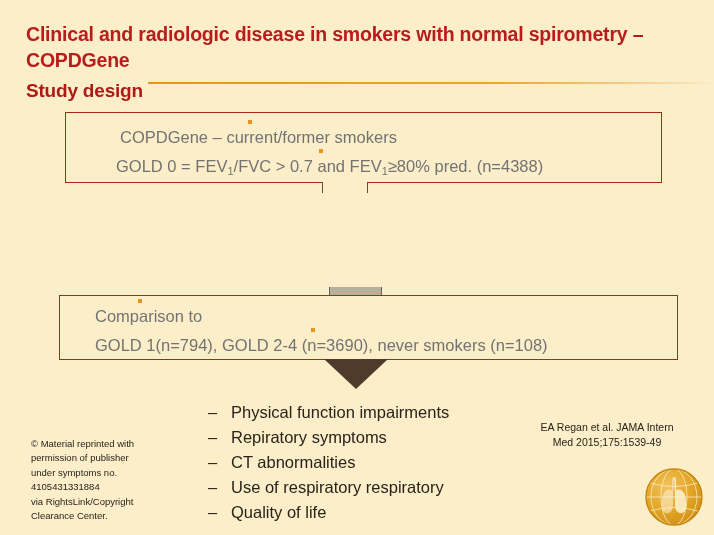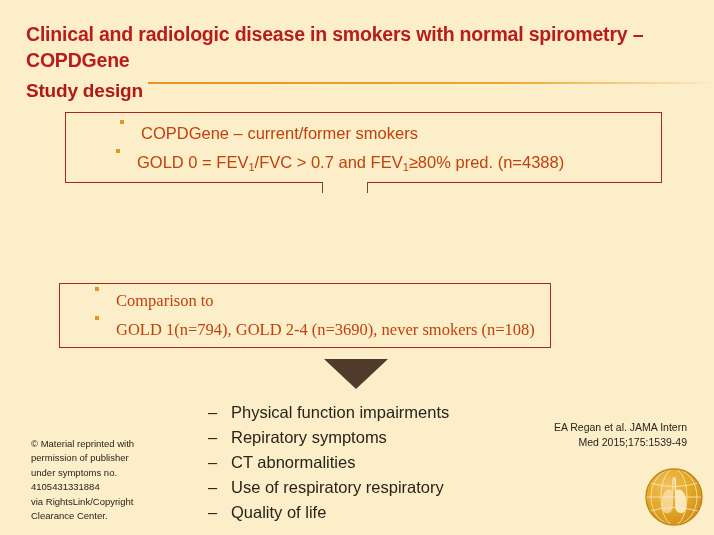--- a/index.html
+++ b/index.html
@@ -54,29 +54,30 @@
 
   
   .box {
     position: absolute;
     box-sizing: border-box;
     background: #fbeec9;
     border: 1.6px solid #a8281b;
   }
   .box.b1 { left: 65px;  top: 112px; width: 597px; height: 71px; }
   .box.b2 { left: 262px; top: 191px; width: 206px; height: 97px; }
-  .box.b3 { left: 59px;  top: 283px; width: 492px; height: 65px; font-family: Liberation Serif, serif; }
+  .box.b3 { left: 59px;  top: 295px; width: 619px; height: 65px; }
 
   .bul {
     position: absolute;
     display: flex;
-    align-items: flex-start;
+    align-items: center;
     font-size: 16.5px;
-    color: #c2410c;
+    color: #737373;
     white-space: nowrap;
+    flex-direction: column;
   }
   .bul .dot {
     width: 4px; height: 4px;
     background: #e8941f;
     display: inline-block;
     flex: 0 0 auto;
     margin-right: 17px;
     position: relative;
     top: -4px;
   }
@@ -134,21 +135,21 @@
   .outcomes .dash { width: 23px; flex: 0 0 auto; }
 
   
   .citation {
     position: absolute;
     left: 527px;
     top: 420px;
     width: 160px;
     font-size: 10.5px;
     color: #2a231c;
-    text-align: right;
+    text-align: center;
     line-height: 1.42;
   }
 
   
   .copyright {
     position: absolute;
     left: 31px;
     top: 437px;
     width: 140px;
     font-size: 9.5px;

